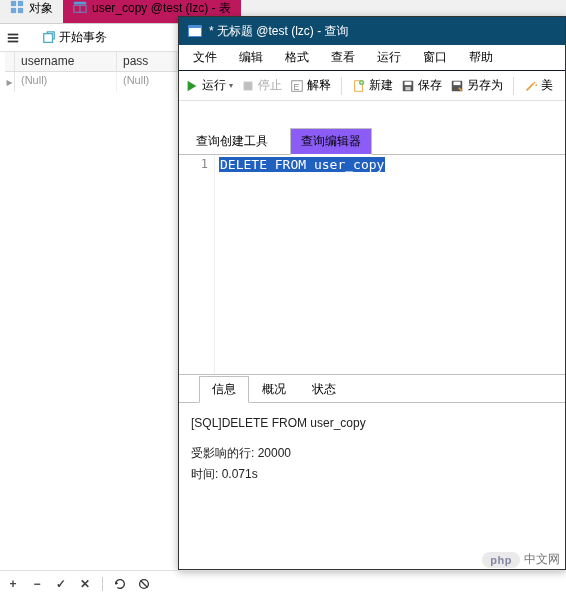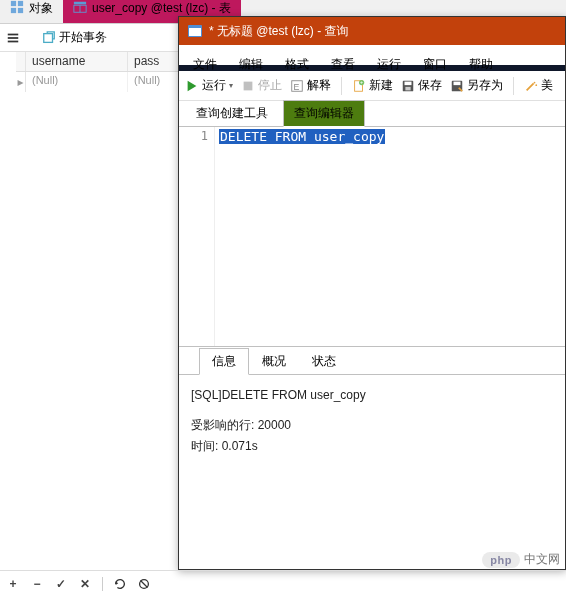--- a/index.html
+++ b/index.html
@@ -9,47 +9,47 @@
 .top-tabs { display: flex; background: #f0f0f0; height: 24px; border-bottom: 1px solid #d0d0d0; }
 .top-tab { display: flex; padding: 0 10px; gap: 5px; font-size: 12px; }
 .top-tab.active { background: #be185d; }
 .top-tab .ic { width: 14px; height: 14px; display: inline-flex; align-items: center; justify-content: center; }
 
 
 .main-toolbar { display: flex; align-items: center; height: 28px; border-bottom: 1px solid #e0e0e0; padding: 0 6px; gap: 8px; }
 .tb-btn { display: flex; align-items: center; gap: 3px; font-size: 12px; cursor: pointer; }
 
 
-.grid-area { position: absolute; top: 52px; left: 16px; width: 178px; bottom: 26px; }
+.grid-area { position: absolute; top: 52px; left: 5px; width: 178px; bottom: 26px; }
 .grid-head { display: flex; background: #f7f7f7; border-bottom: 1px solid #ddd; height: 20px; }
 .grid-head .cell { padding: 2px 6px; border-right: 1px solid #e4e4e4; font-size: 12px; color: #333; }
 .grid-row { display: flex; height: 20px; }
 .grid-row .cell { padding: 2px 6px; border-right: 1px solid #f0f0f0; color: #999; font-size: 11px; }
 .row-marker { width: 10px; display: flex; align-items: center; justify-content: center; color: #999; border-right: 1px solid #e4e4e4; }
 .col-user { width: 102px; }
 .col-pass { width: 60px; }
 
 
 .bottom-bar { position: absolute; bottom: 0; left: 0; right: 0; height: 26px; border-top: 1px solid #ddd; display: flex; align-items: center; padding: 0 6px; gap: 10px; }
 .bottom-bar .bi { width: 14px; height: 14px; cursor: pointer; color: #444; display: inline-flex; align-items: center; justify-content: center; font-weight: bold; }
 .bottom-bar .divider { width: 1px; height: 14px; background: #ccc; }
 
 
 .query-window { position: absolute; left: 178px; top: 16px; right: 0; bottom: 26px; border: 1px solid #333; background: #fff; box-shadow: 0 2px 8px rgba(0,0,0,0.3); }
-.qw-title { background: #c2410c; color: #fff; height: 28px; display: flex; align-items: center; padding: 0 8px; gap: 6px; font-size: 12px; }
+.qw-title { background: #0c4a6e; color: #fff; height: 28px; display: flex; align-items: center; padding: 0 8px; gap: 6px; font-size: 12px; }
 .qw-title .ic { width: 16px; height: 16px; }
-.qw-menubar { height: 26px; display: flex; align-items: flex-start; padding: 8px 4px; gap: 2px; border-bottom: 6px solid #0f172a; }
+.qw-menubar { height: 26px; display: flex; align-items: center; padding: 0 4px; gap: 2px; border-bottom: 1px solid #0f172a; }
 .qw-menubar .menu-item { padding: 3px 10px; font-size: 12px; cursor: pointer; }
 .qw-toolbar { height: 30px; display: flex; align-items: center; padding: 0 6px; gap: 8px; border-bottom: 1px solid #e0e0e0; }
 .qw-toolbar .tb-item { display: flex; align-items: center; gap: 3px; font-size: 12px; cursor: pointer; }
 .qw-toolbar .tb-item.disabled { color: #aaa; }
 .qw-toolbar .sep { width: 1px; height: 18px; background: #ddd; margin: 0 2px; }
-.qw-subtabs { height: 26px; display: flex; align-items: flex-end; padding: 0 6px; border-bottom: 1px solid #c0c0c0; gap: 4px; }
+.qw-subtabs { height: 26px; display: flex; align-items: flex-end; padding: 0 6px; border-bottom: 1px solid #c0c0c0; gap: 11px; margin-top: 28px; }
 .qw-subtab { padding: 4px 10px; font-size: 12px; cursor: pointer; border: 1px solid transparent; position: relative; top: 1px; }
-.qw-subtab.active { border: 1px solid #c0c0c0; border-bottom: 1px solid #fff; background: #4d7c0f; }
+.qw-subtab.active { border: 1px solid #c0c0c0; border-bottom: 1px solid #fff; background: #8b5cf6; }
 
 
 .editor { height: 220px; display: flex; border-bottom: 1px solid #c0c0c0; }
 .gutter { width: 36px; background: #fff; border-right: 1px solid #eee; text-align: right; padding: 2px 6px; font-family: "Consolas", monospace; font-size: 12px; color: #888; }
 .code-area { flex: 1; padding: 2px 4px; font-family: "Consolas", monospace; font-size: 13px; }
 .code-sel { background: #2060c0; color: #ffffff; padding: 0 1px; }
 
 
 .result-tabs { height: 28px; display: flex; align-items: flex-end; padding: 0 20px; border-bottom: 1px solid #c0c0c0; }
 .result-tab { padding: 4px 12px; font-size: 12px; cursor: pointer; border: 1px solid transparent; position: relative; top: 1px; }

